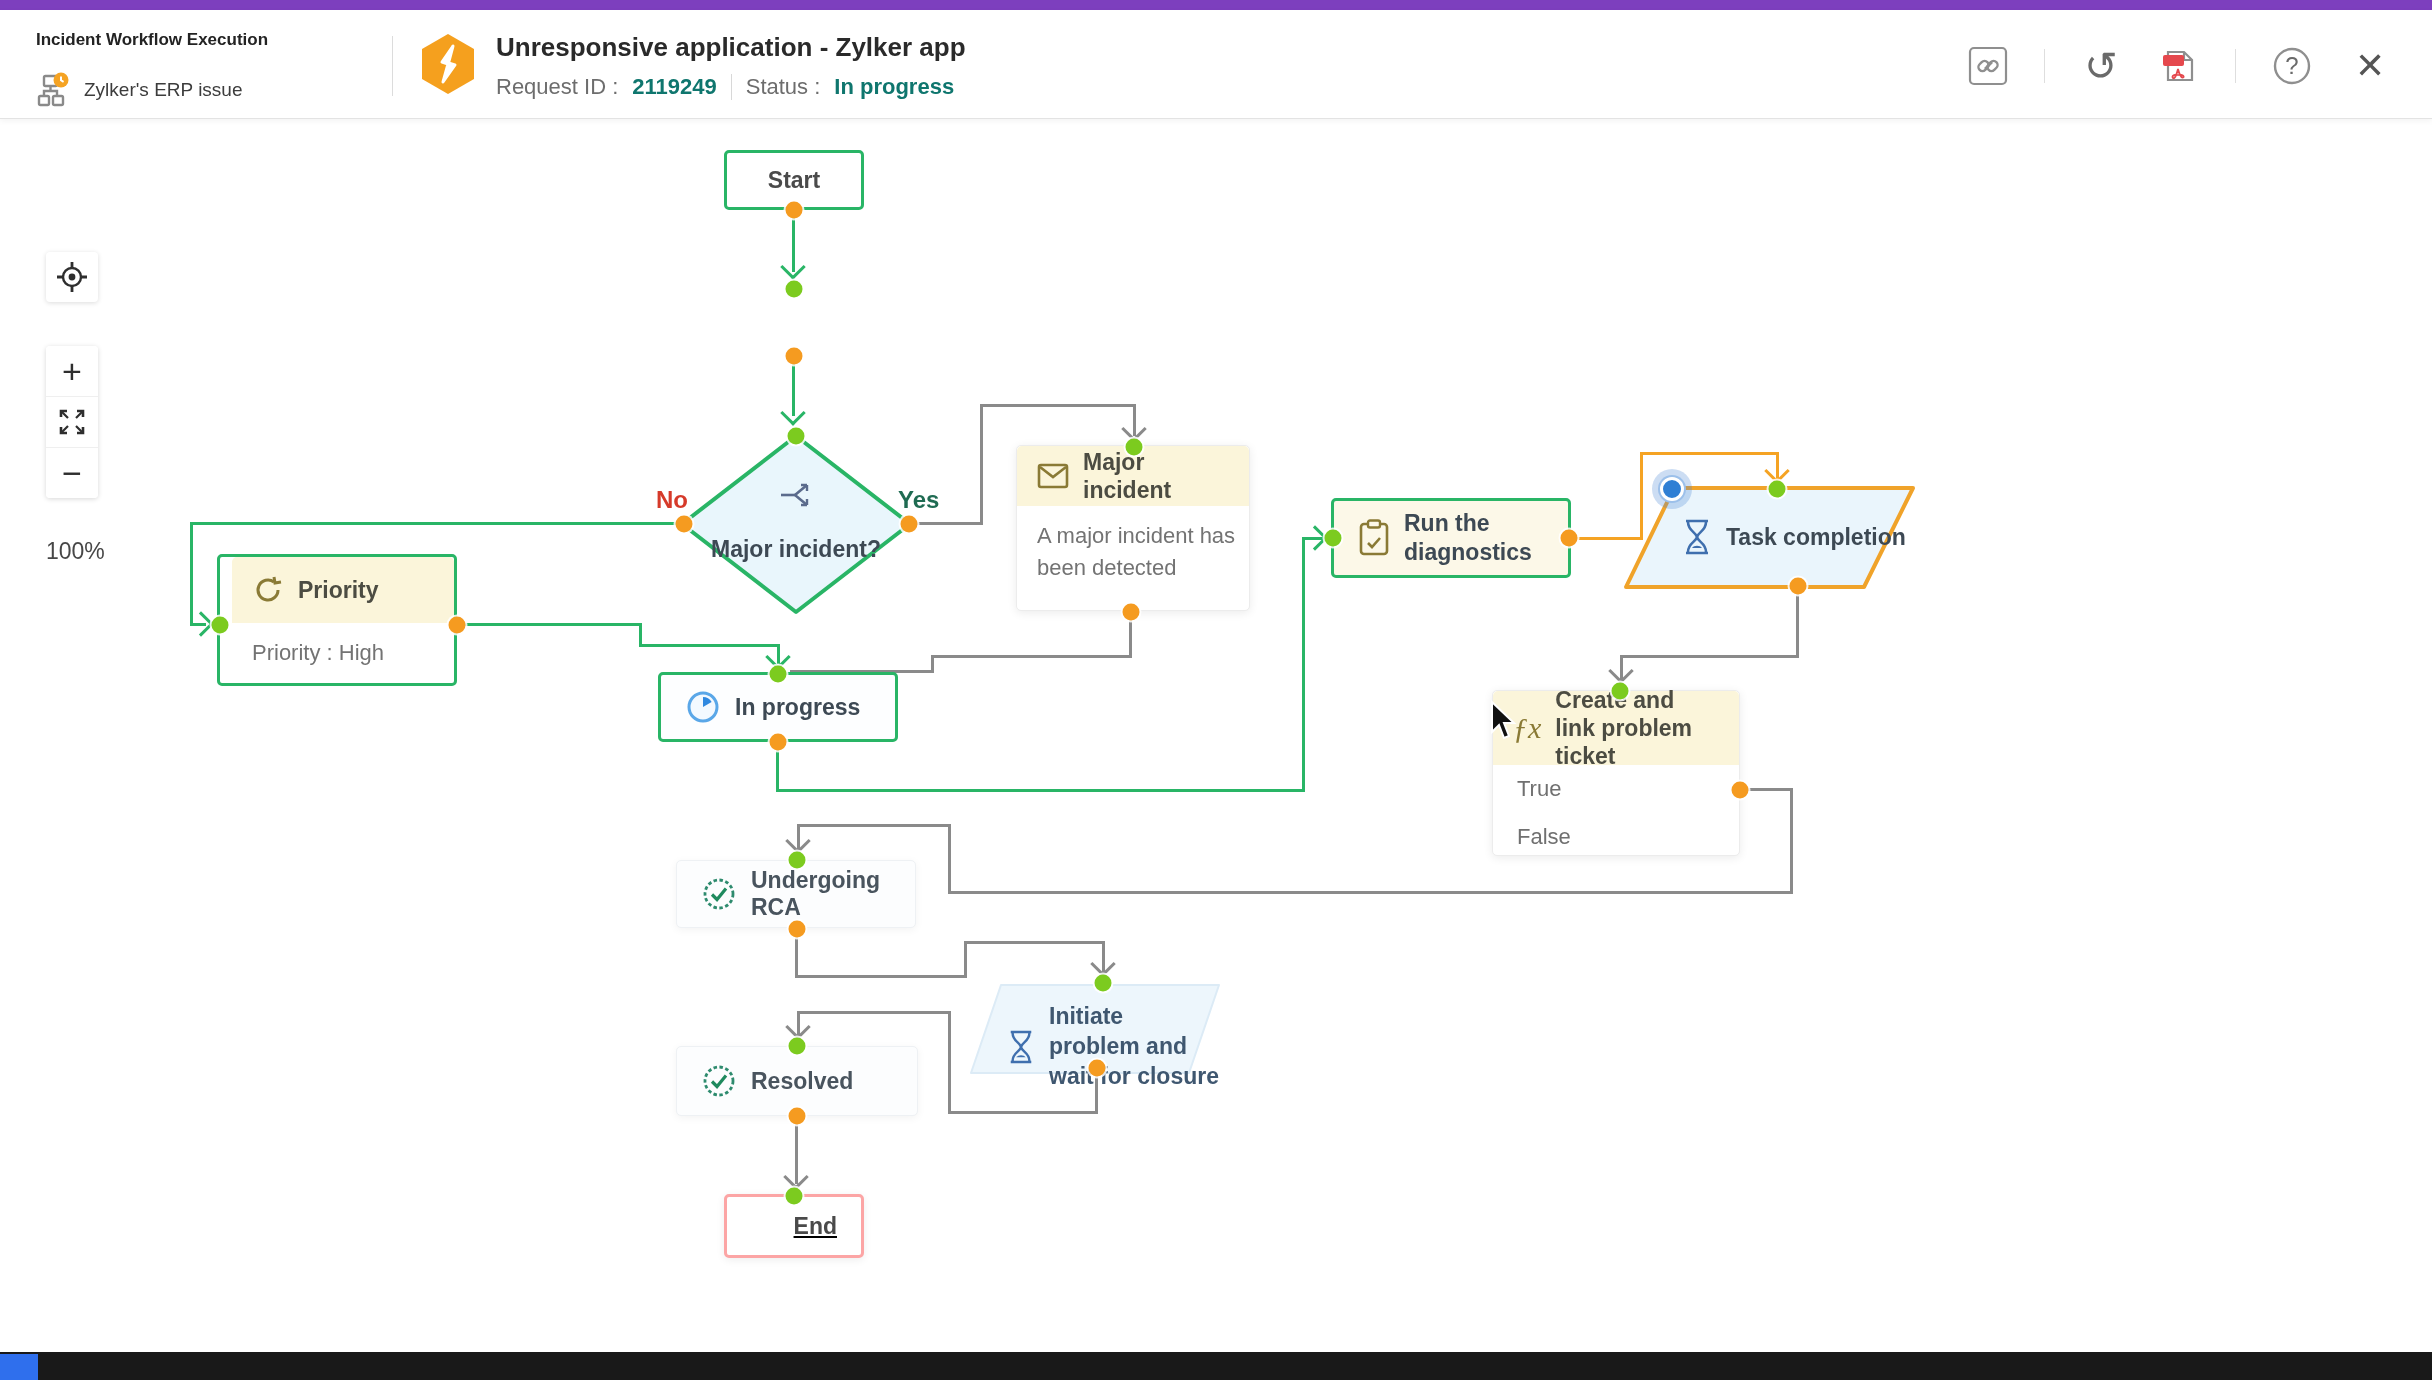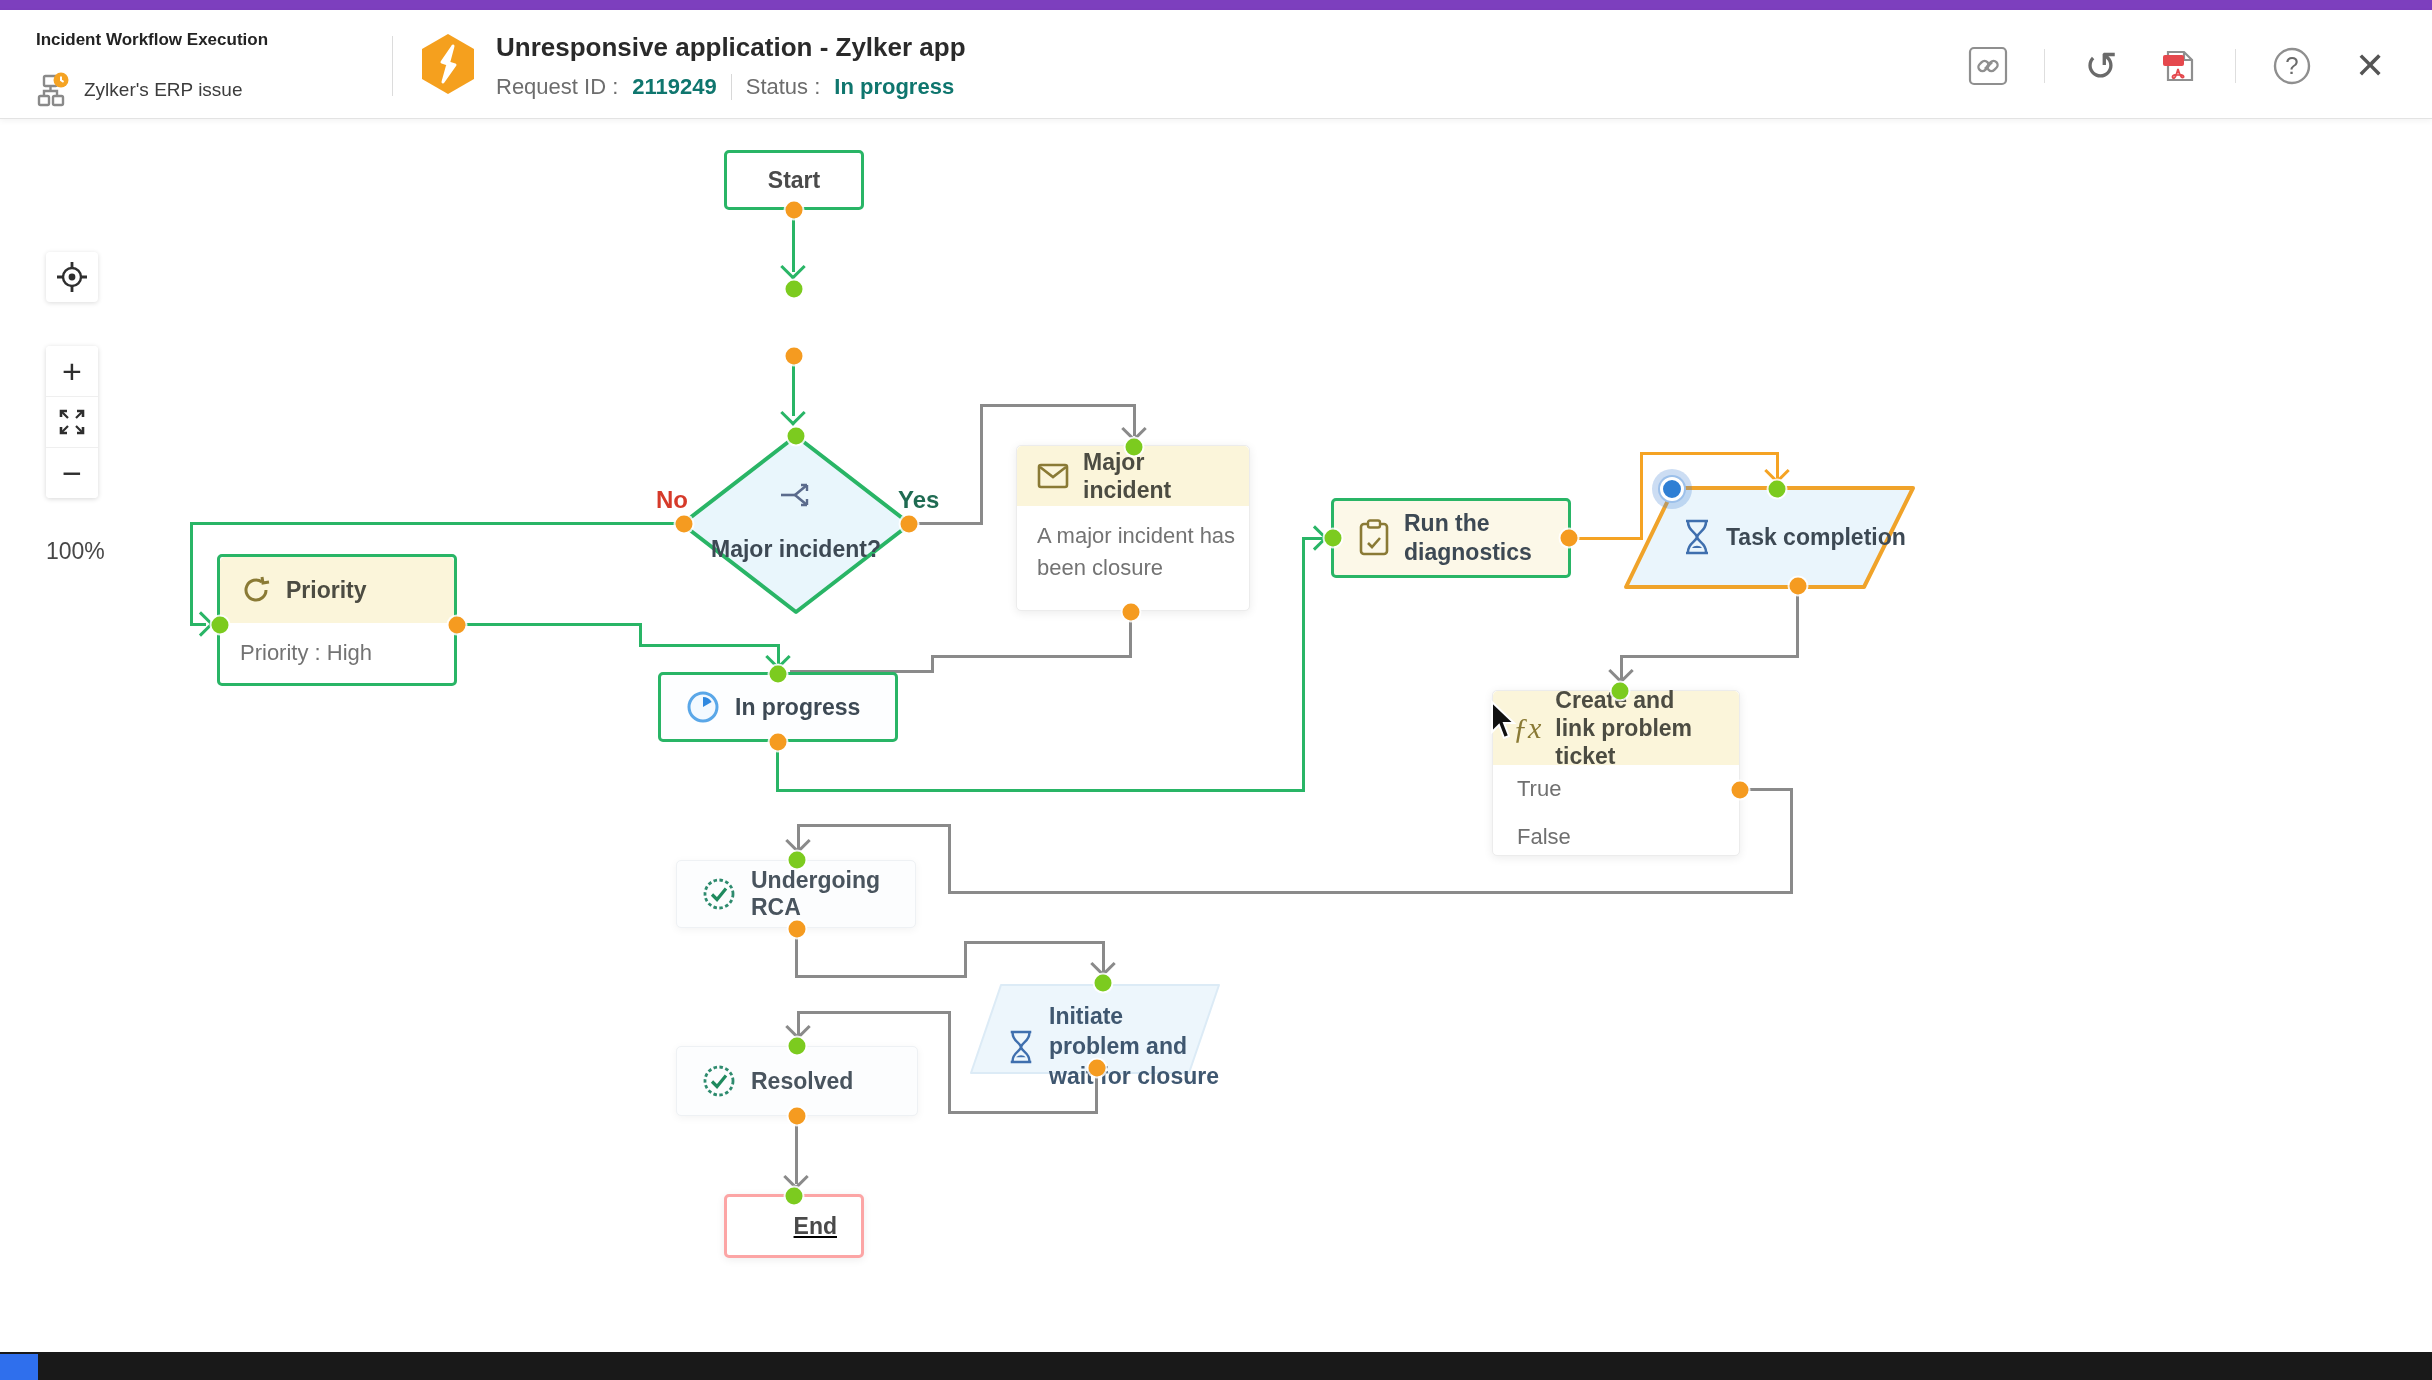--- a/index.html
+++ b/index.html
@@ -40,21 +40,21 @@
   .exec{border:3.5px solid #29b566;}
   .nlabel{font-size:23px;font-weight:700;color:#3d4954;}
   .plain{background:#fff;border:3px solid #fca5a5;box-shadow:0 2px 8px rgba(0,0,0,.07);justify-content:flex-end;text-decoration:underline;}
   .faded{background:#fcfdfe;border:1px solid #eef1f4;box-shadow:0 2px 8px rgba(0,0,0,.05);}
   .card{position:absolute;box-sizing:border-box;border-radius:5px;background:#fff;}
   .card .chead{display:flex;align-items:center;gap:14px;background:#fbf5da;padding:0 20px;
                border-radius:5px 5px 0 0;}
   .card .ctitle{font-size:23px;font-weight:700;color:#4c4c42;line-height:1.22;}
   .card .cbody{padding:14px 20px;font-size:22px;color:#737373;line-height:1.45;}
   .cardshadow{box-shadow:0 2px 10px rgba(0,0,0,.08);border:1px solid #ececec;}
-  .greencard{border:3.5px solid #29b566;}
+  .greencard{border:3.5px solid #29b566;padding-left:12px;}
   .rowopt{font-size:22px;color:#707070;padding:0 24px;height:48px;display:flex;align-items:center;}
   
   .sh,.sv{position:absolute;}
   .sh{height:3px;} .sv{width:3px;}
   .cg{background:#29b566;} .cgr{background:#8a8a8a;} .co{background:#f5a323;}
   .chv{position:absolute;width:18px;height:18px;box-sizing:border-box;}
   .chv.down{border-right:3.5px solid;border-bottom:3.5px solid;transform:rotate(45deg);}
   .chv.right{border-right:3.5px solid;border-bottom:3.5px solid;transform:rotate(-45deg);}
   .chv.g{color:#29b566;border-color:#29b566;}
   .chv.gr{color:#8a8a8a;border-color:#8a8a8a;}
@@ -282,21 +282,21 @@
   <div class="card cardshadow" style="left:1016px;top:445px;width:234px;height:166px;">
     <div class="chead" style="height:60px;">
       <span class="icon">
         <svg width="32" height="26" viewBox="0 0 32 26">
           <rect x="2" y="2" width="28" height="22" rx="2" fill="none" stroke="#8a7a35" stroke-width="2.6"></rect>
           <path d="M3 4 l13 10 l13-10" fill="none" stroke="#8a7a35" stroke-width="2.6"></path>
         </svg>
       </span>
       <span class="ctitle">Major incident</span>
     </div>
-    <div class="cbody" style="width:200px;">A major incident has been closure</div>
+    <div class="cbody" style="width:200px;">A major incident has been detected</div>
   </div>
 
   <div class="node exec" style="left:1331px;top:498px;width:240px;height:80px;background:#fcf8e8;justify-content:center;">
     <span class="icon">
       <svg width="32" height="38" viewBox="0 0 32 38">
         <rect x="3" y="5" width="26" height="30" rx="3" fill="none" stroke="#8a7a35" stroke-width="2.6"></rect>
         <rect x="10" y="1.5" width="12" height="7" rx="2" fill="#fcf8e8" stroke="#8a7a35" stroke-width="2.4"></rect>
         <path d="M10 24 l4 4 l8-9" fill="none" stroke="#8a7a35" stroke-width="2.6"></path>
       </svg>
     </span>

